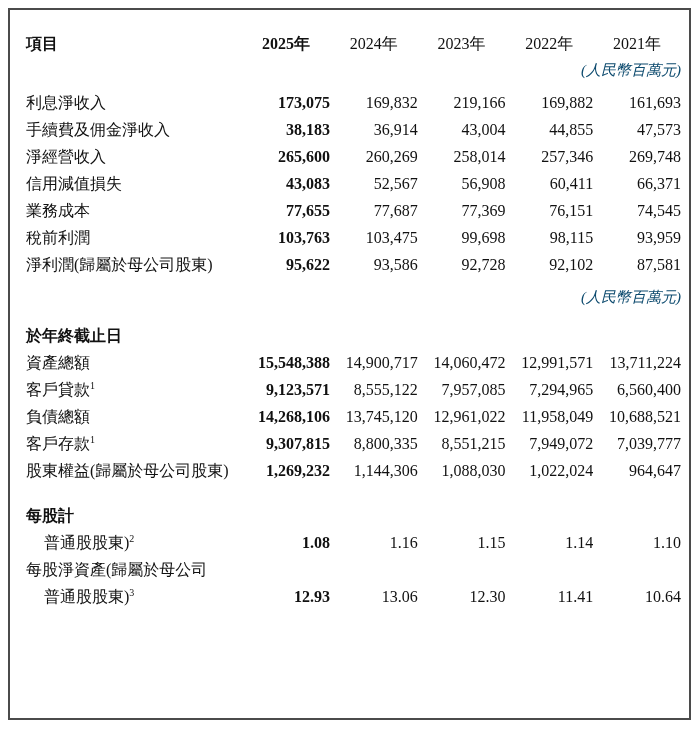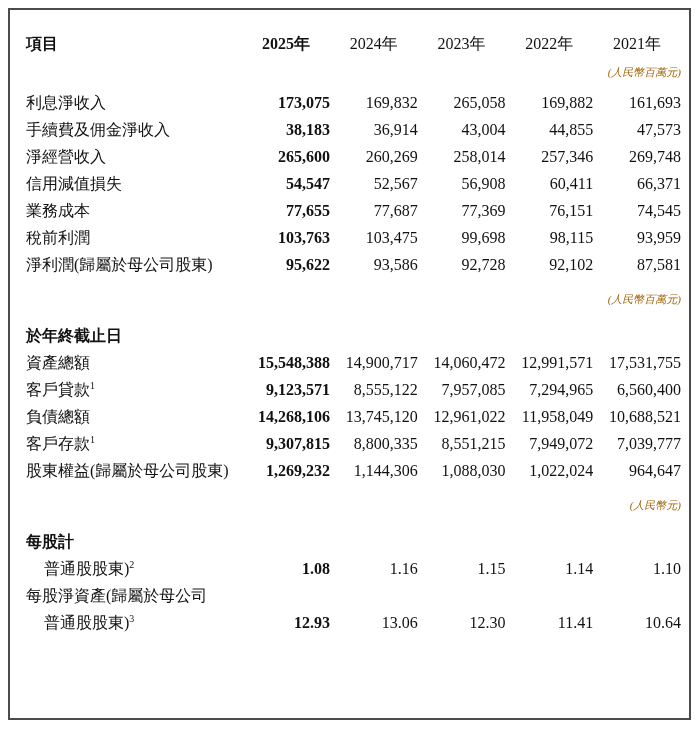--- a/index.html
+++ b/index.html
@@ -40,22 +40,22 @@
   col.c-num   { width: 13.4%; }
 
   tr.head-row th { height: 26px; font-weight: normal; text-align: center; }
   tr.head-row th.item-col { text-align: left; font-weight: bold; }
   tr.head-row th.primary  { font-weight: bold; }
 
   td.note {
     height: 26px;
     text-align: right;
     font-style: italic;
-    font-size: 11px;
-    color: #a16207;
+    font-size: 15px;
+    color: #0c4a6e;
   }
   tr.gap-sm td { height: 6px; }
   tr.gap-md td { height: 12px; }
 
   td.section-title {
     height: 27px;
     font-weight: bold;
     text-align: left;
   }
   tr.data-row td { height: 27px; }
@@ -96,21 +96,21 @@
       </tr>
     </thead>
     <tbody id="tbody">
         <tr class="gap-sm">
           <td colspan="6"></td>
         </tr>
         <tr class="data-row">
           <td class="label"><span>利息淨收入</span></td>
           <td class="val primary">173,075</td>
           <td class="val">169,832</td>
-          <td class="val">265,058</td>
+          <td class="val">219,166</td>
           <td class="val">169,882</td>
           <td class="val">161,693</td>
         </tr>
         <tr class="data-row">
           <td class="label"><span>手續費及佣金淨收入</span></td>
           <td class="val primary">38,183</td>
           <td class="val">36,914</td>
           <td class="val">43,004</td>
           <td class="val">44,855</td>
           <td class="val">47,573</td>
@@ -118,21 +118,21 @@
         <tr class="data-row">
           <td class="label"><span>淨經營收入</span></td>
           <td class="val primary">265,600</td>
           <td class="val">260,269</td>
           <td class="val">258,014</td>
           <td class="val">257,346</td>
           <td class="val">269,748</td>
         </tr>
         <tr class="data-row">
           <td class="label"><span>信用減值損失</span></td>
-          <td class="val primary">54,547</td>
+          <td class="val primary">43,083</td>
           <td class="val">52,567</td>
           <td class="val">56,908</td>
           <td class="val">60,411</td>
           <td class="val">66,371</td>
         </tr>
         <tr class="data-row">
           <td class="label"><span>業務成本</span></td>
           <td class="val primary">77,655</td>
           <td class="val">77,687</td>
           <td class="val">77,369</td>
@@ -166,21 +166,21 @@
         </tr>
         <tr>
           <td class="section-title" colspan="6">於年終截止日</td>
         </tr>
         <tr class="data-row">
           <td class="label"><span>資產總額</span></td>
           <td class="val primary">15,548,388</td>
           <td class="val">14,900,717</td>
           <td class="val">14,060,472</td>
           <td class="val">12,991,571</td>
-          <td class="val">17,531,755</td>
+          <td class="val">13,711,224</td>
         </tr>
         <tr class="data-row">
           <td class="label"><span>客戶貸款</span><sup class="fn">1</sup></td>
           <td class="val primary">9,123,571</td>
           <td class="val">8,555,122</td>
           <td class="val">7,957,085</td>
           <td class="val">7,294,965</td>
           <td class="val">6,560,400</td>
         </tr>
         <tr class="data-row">
@@ -203,23 +203,20 @@
           <td class="label"><span>股東權益(歸屬於母公司股東)</span></td>
           <td class="val primary">1,269,232</td>
           <td class="val">1,144,306</td>
           <td class="val">1,088,030</td>
           <td class="val">1,022,024</td>
           <td class="val">964,647</td>
         </tr>
         <tr class="gap-sm">
           <td colspan="6"></td>
         </tr>
-        <tr>
-          <td class="note" colspan="6">(人民幣元)</td>
-        </tr>
         <tr class="gap-md">
           <td colspan="6"></td>
         </tr>
         <tr>
           <td class="section-title" colspan="6">每股計</td>
         </tr>
         <tr class="data-row">
           <td class="label indent"><span>普通股股東)</span><sup class="fn">2</sup></td>
           <td class="val primary">1.08</td>
           <td class="val">1.16</td>

